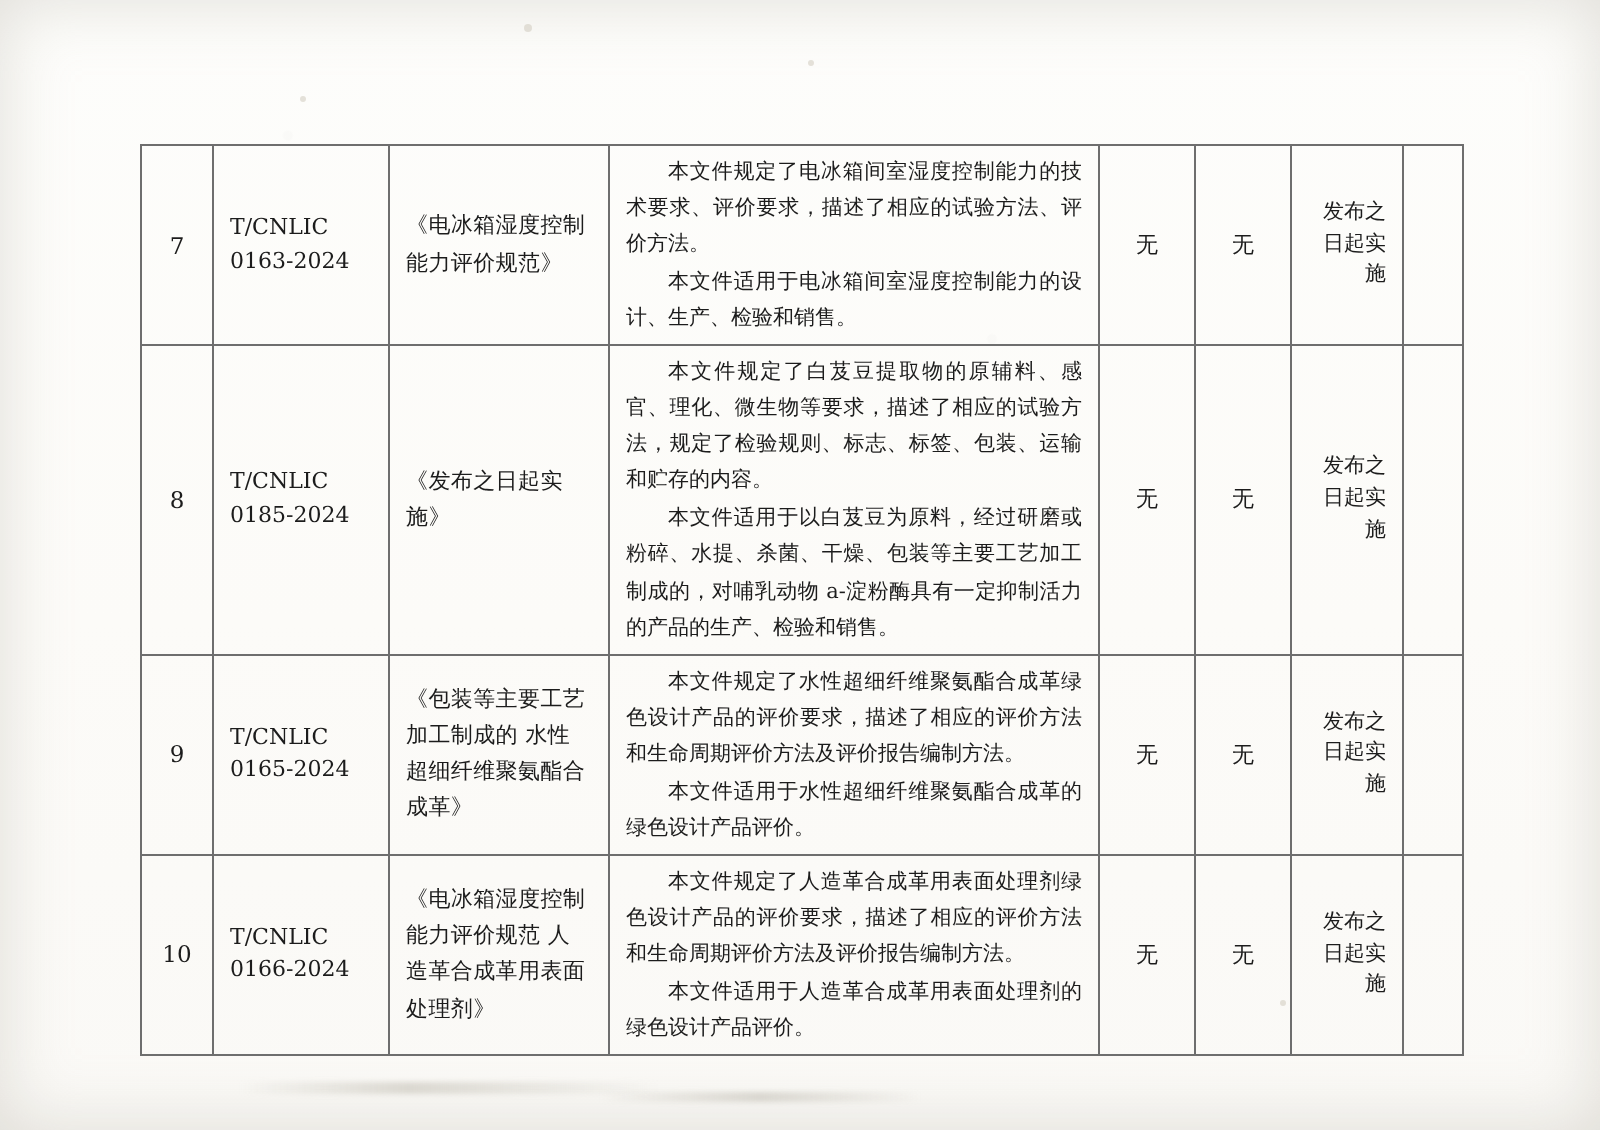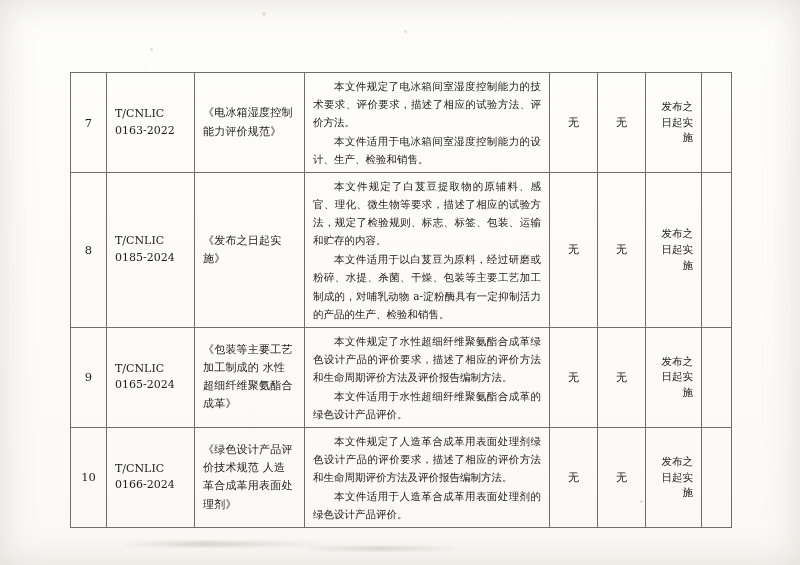--- a/index.html
+++ b/index.html
@@ -154,21 +154,21 @@
         <col class="c-sub2">
         <col class="c-date">
         <col class="c-last">
       </colgroup>
       <tbody>
 
         <tr style="height:76px;">
           <td class="cell-no">7</td>
           <td class="cell-code">
             <div>T/CNLIC</div>
-            <div>0163-2022</div>
+            <div>0163-2024</div>
           </td>
           <td class="cell-name">《电冰箱湿度控制能力评价规范》</td>
           <td class="cell-desc">
             <p>本文件规定了电冰箱间室湿度控制能力的技术要求、评价要求，描述了相应的试验方法、评价方法。</p>
             <p>本文件适用于电冰箱间室湿度控制能力的设计、生产、检验和销售。</p>
           </td>
           <td class="cell-center">无</td>
           <td class="cell-center">无</td>
           <td class="cell-date">发布之日起实施</td>
           <td class="cell-empty"></td>
@@ -207,21 +207,21 @@
           <td class="cell-date">发布之日起实施</td>
           <td class="cell-empty"></td>
         </tr>
 
         <tr style="height:87px;">
           <td class="cell-no">10</td>
           <td class="cell-code">
             <div>T/CNLIC</div>
             <div>0166-2024</div>
           </td>
-          <td class="cell-name">《绿色设计产品评价技术规范 人造革合成革用表面处理剂》</td>
+          <td class="cell-name">《电冰箱湿度控制能力评价规范 人造革合成革用表面处理剂》</td>
           <td class="cell-desc">
             <p>本文件规定了人造革合成革用表面处理剂绿色设计产品的评价要求，描述了相应的评价方法和生命周期评价方法及评价报告编制方法。</p>
             <p>本文件适用于人造革合成革用表面处理剂的绿色设计产品评价。</p>
           </td>
           <td class="cell-center">无</td>
           <td class="cell-center">无</td>
           <td class="cell-date">发布之日起实施</td>
           <td class="cell-empty"></td>
         </tr>
 

